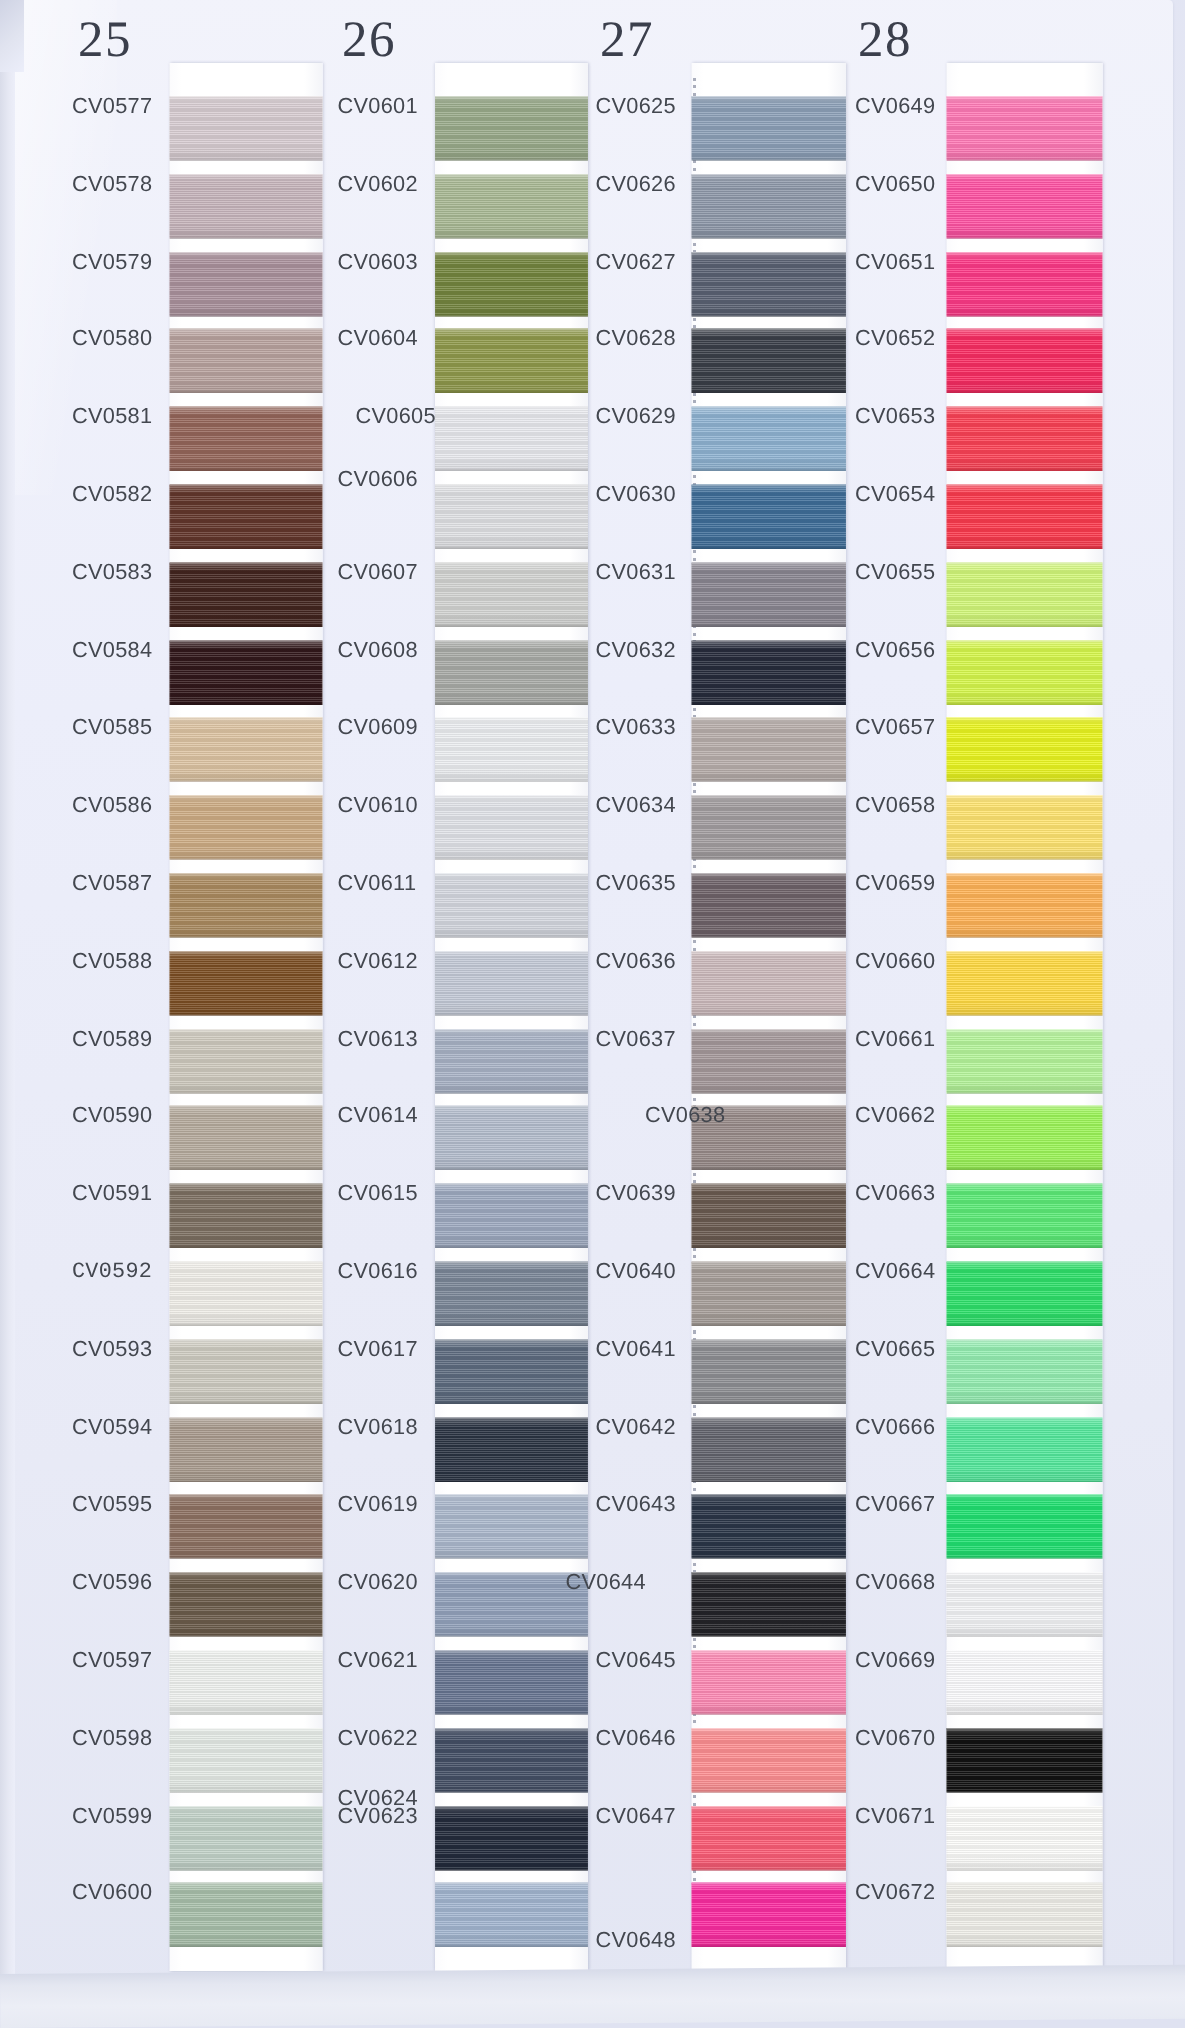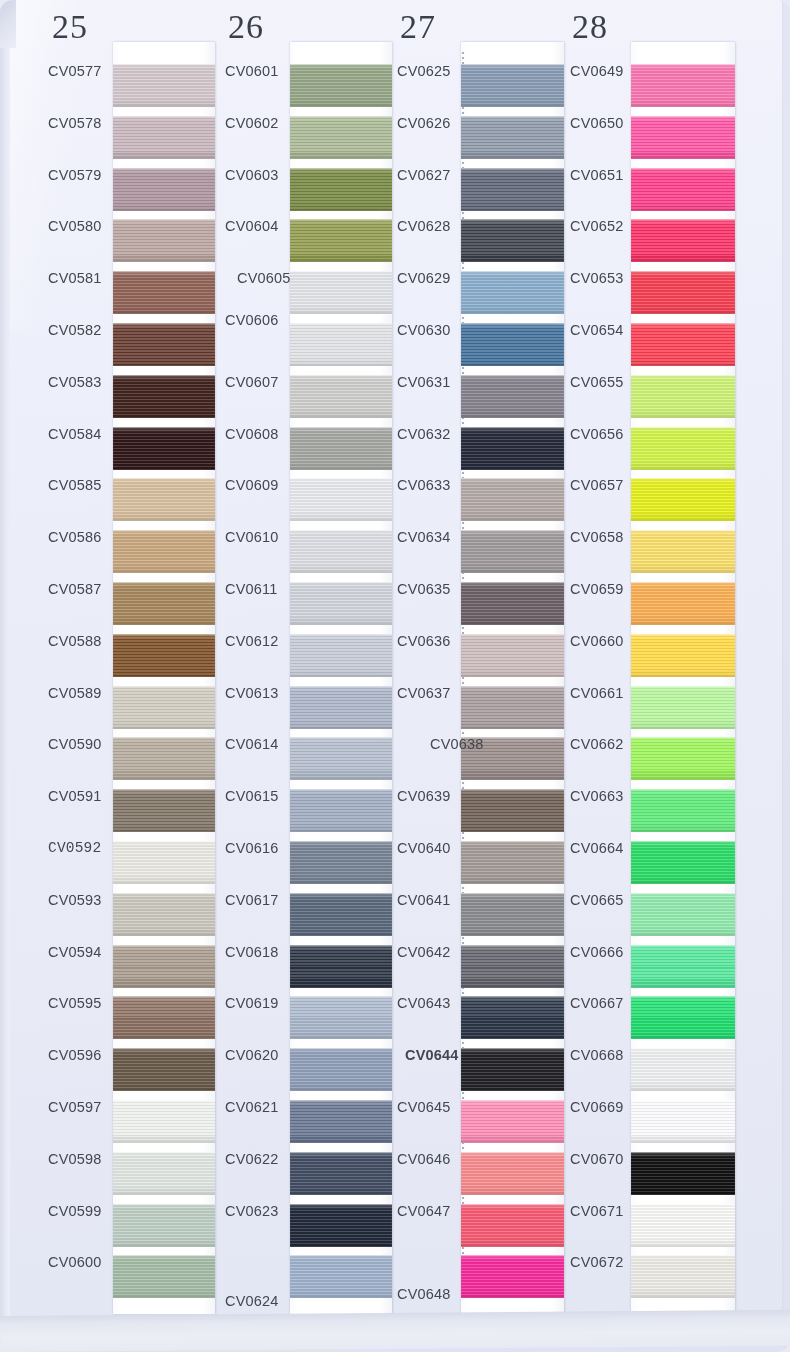--- a/index.html
+++ b/index.html
@@ -7,21 +7,20 @@
   body{
     width:790px;height:1352px;overflow:hidden;
     font-family:"Liberation Sans", sans-serif;
     background:#e9eaf4;
   }
   #card{
     position:relative;width:790px;height:1352px;
     background:
       radial-gradient(ellipse 900px 700px at 30% 18%, #eef0fa 0%, #e6e8f5 45%, #dfe2f1 100%);
     overflow:hidden;
-    border-radius:13px;
   }
   
   #sheet{
     position:absolute;left:8px;top:0px;width:774px;height:1322px;
     background:
       linear-gradient(177.4deg, #f2f3fb 0%, #eceefa 35%, #e8eaf6 72%, #e3e6f3 100%);
     border-radius:3px 3px 0 0;
     box-shadow:0 1px 2px rgba(120,125,160,.18);
   }
   #sheet:before{ 
@@ -177,21 +176,21 @@
         <div class="lbl" style="left: 225px; top: 995.4px;">CV0619</div>
         <div class="sw" style="top: 1048.2px; height: 43px; left: 290px; width: 102px; position: absolute; background-color: rgb(147, 162, 188);"></div>
         <div class="lbl" style="left: 225px; top: 1047.2px;">CV0620</div>
         <div class="sw" style="top: 1100px; height: 43px; left: 290px; width: 102px; position: absolute; background-color: rgb(102, 116, 144);"></div>
         <div class="lbl" style="left: 225px; top: 1099px;">CV0621</div>
         <div class="sw" style="top: 1151.8px; height: 43px; left: 290px; width: 102px; position: absolute; background-color: rgb(69, 80, 102);"></div>
         <div class="lbl" style="left: 225px; top: 1150.8px;">CV0622</div>
         <div class="sw" style="top: 1203.6px; height: 43px; left: 290px; width: 102px; position: absolute; background-color: rgb(35, 43, 60);"></div>
         <div class="lbl" style="left: 225px; top: 1202.6px;">CV0623</div>
         <div class="sw" style="top: 1255.4px; height: 43px; left: 290px; width: 102px; position: absolute; background-color: rgb(163, 182, 208);"></div>
-        <div class="lbl" style="left: 225px; top: 1293px;">CV0624</div>
+        <div class="lbl" style="left: 225px; top: 1191px;">CV0624</div>
       </div>
       <div class="col">
         <div class="colnum" style="left: 400px; top: 8px;">27</div>
         <div class="strip" style="left: 461px; top: 42px; width: 103px; height: 1272px;"></div>
         <div class="dots" style="left: 462px; top: 52px; height: 1242px;"></div>
         <div class="sw" style="top: 64px; height: 43px; left: 461px; width: 103px; position: absolute; background-color: rgb(141, 160, 184);"></div>
         <div class="lbl" style="left: 397px; top: 63px;">CV0625</div>
         <div class="sw" style="top: 115.8px; height: 43px; left: 461px; width: 103px; position: absolute; background-color: rgb(141, 151, 168);"></div>
         <div class="lbl" style="left: 397px; top: 114.8px;">CV0626</div>
         <div class="sw" style="top: 167.6px; height: 43px; left: 461px; width: 103px; position: absolute; background-color: rgb(90, 98, 115);"></div>
@@ -222,21 +221,21 @@
         <div class="lbl" style="left: 397px; top: 788.2px;">CV0639</div>
         <div class="sw" style="top: 841px; height: 43px; left: 461px; width: 103px; position: absolute; background-color: rgb(167, 159, 154);"></div>
         <div class="lbl" style="left: 397px; top: 840px;">CV0640</div>
         <div class="sw" style="top: 892.8px; height: 43px; left: 461px; width: 103px; position: absolute; background-color: rgb(142, 143, 147);"></div>
         <div class="lbl" style="left: 397px; top: 891.8px;">CV0641</div>
         <div class="sw" style="top: 944.6px; height: 43px; left: 461px; width: 103px; position: absolute; background-color: rgb(98, 99, 108);"></div>
         <div class="lbl" style="left: 397px; top: 943.6px;">CV0642</div>
         <div class="sw" style="top: 996.4px; height: 43px; left: 461px; width: 103px; position: absolute; background-color: rgb(43, 54, 72);"></div>
         <div class="lbl" style="left: 397px; top: 995.4px;">CV0643</div>
         <div class="sw" style="top: 1048.2px; height: 43px; left: 461px; width: 103px; position: absolute; background-color: rgb(36, 36, 41);"></div>
-        <div class="lbl" style="left: 405px; top: 1047.2px; font-weight: bold;">CV0644</div>
+        <div class="lbl" style="left: 377px; top: 1047.2px;">CV0644</div>
         <div class="sw" style="top: 1100px; height: 43px; left: 461px; width: 103px; position: absolute; background-color: rgb(253, 138, 180);"></div>
         <div class="lbl" style="left: 397px; top: 1099px;">CV0645</div>
         <div class="sw" style="top: 1151.8px; height: 43px; left: 461px; width: 103px; position: absolute; background-color: rgb(253, 143, 146);"></div>
         <div class="lbl" style="left: 397px; top: 1150.8px;">CV0646</div>
         <div class="sw" style="top: 1203.6px; height: 43px; left: 461px; width: 103px; position: absolute; background-color: rgb(251, 93, 118);"></div>
         <div class="lbl" style="left: 397px; top: 1202.6px;">CV0647</div>
         <div class="sw" style="top: 1255.4px; height: 43px; left: 461px; width: 103px; position: absolute; background-color: rgb(250, 45, 160);"></div>
         <div class="lbl" style="left: 397px; top: 1254.4px; margin-top: 32px;">CV0648</div>
       </div>
       <div class="col">

